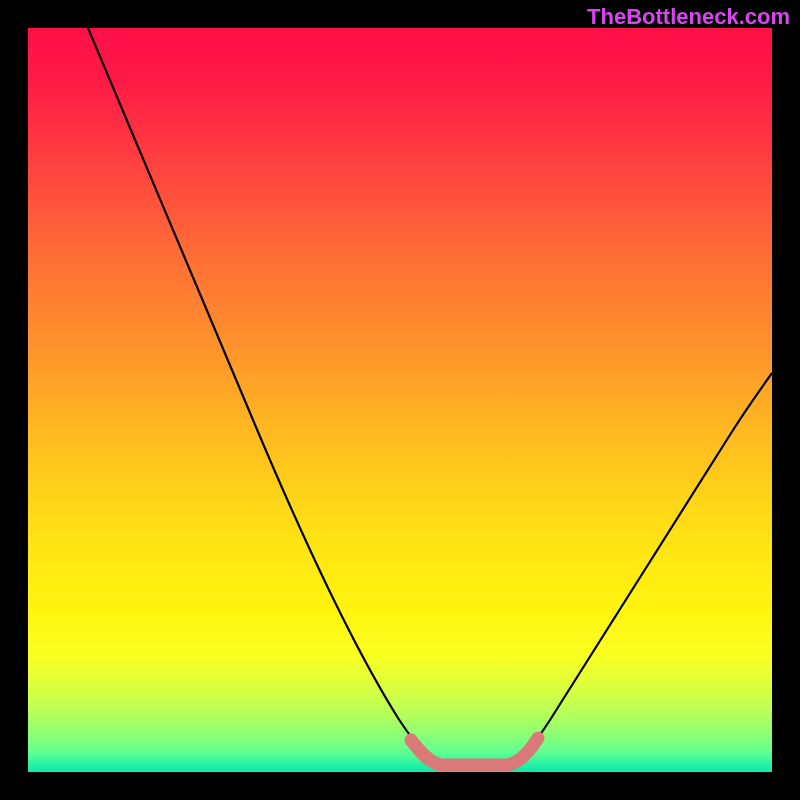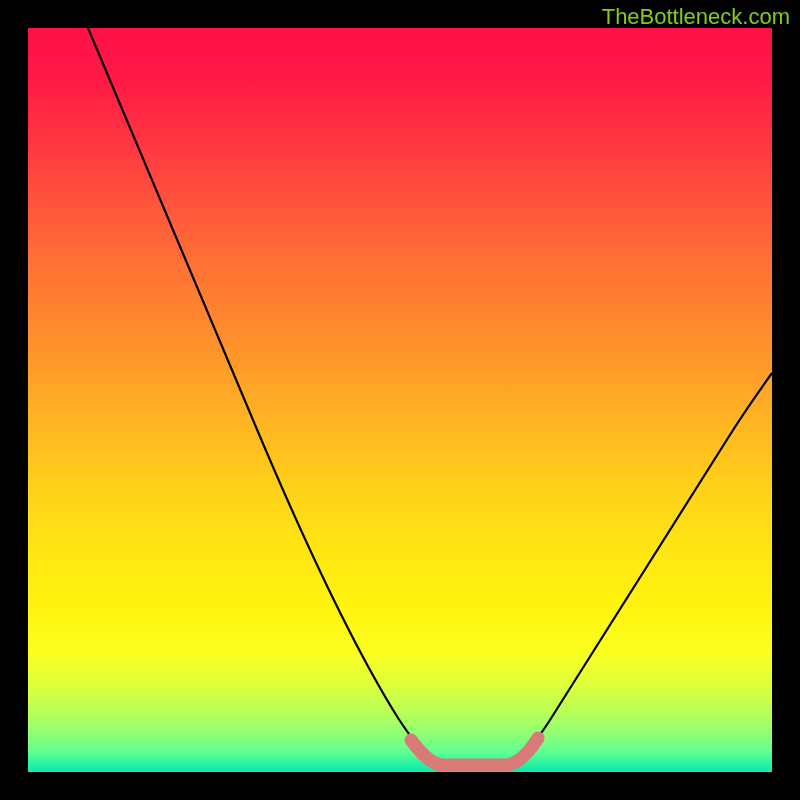--- a/index.html
+++ b/index.html
@@ -14,23 +14,23 @@
   .frame {
     position: relative;
     width: 800px;
     height: 800px;
     background: #000;
   }
   .watermark {
     position: absolute;
     top: 4px;
     right: 10px;
-    color: #84cc16;
+    color: #d946ef;
     font-size: 22px;
-    font-weight: 400;
+    font-weight: 700;
     z-index: 10;
     letter-spacing: 0px;
   }
   .plot-area {
     position: absolute;
     left: 28px;
     top: 28px;
     width: 744px;
     height: 744px;
     overflow: hidden;

